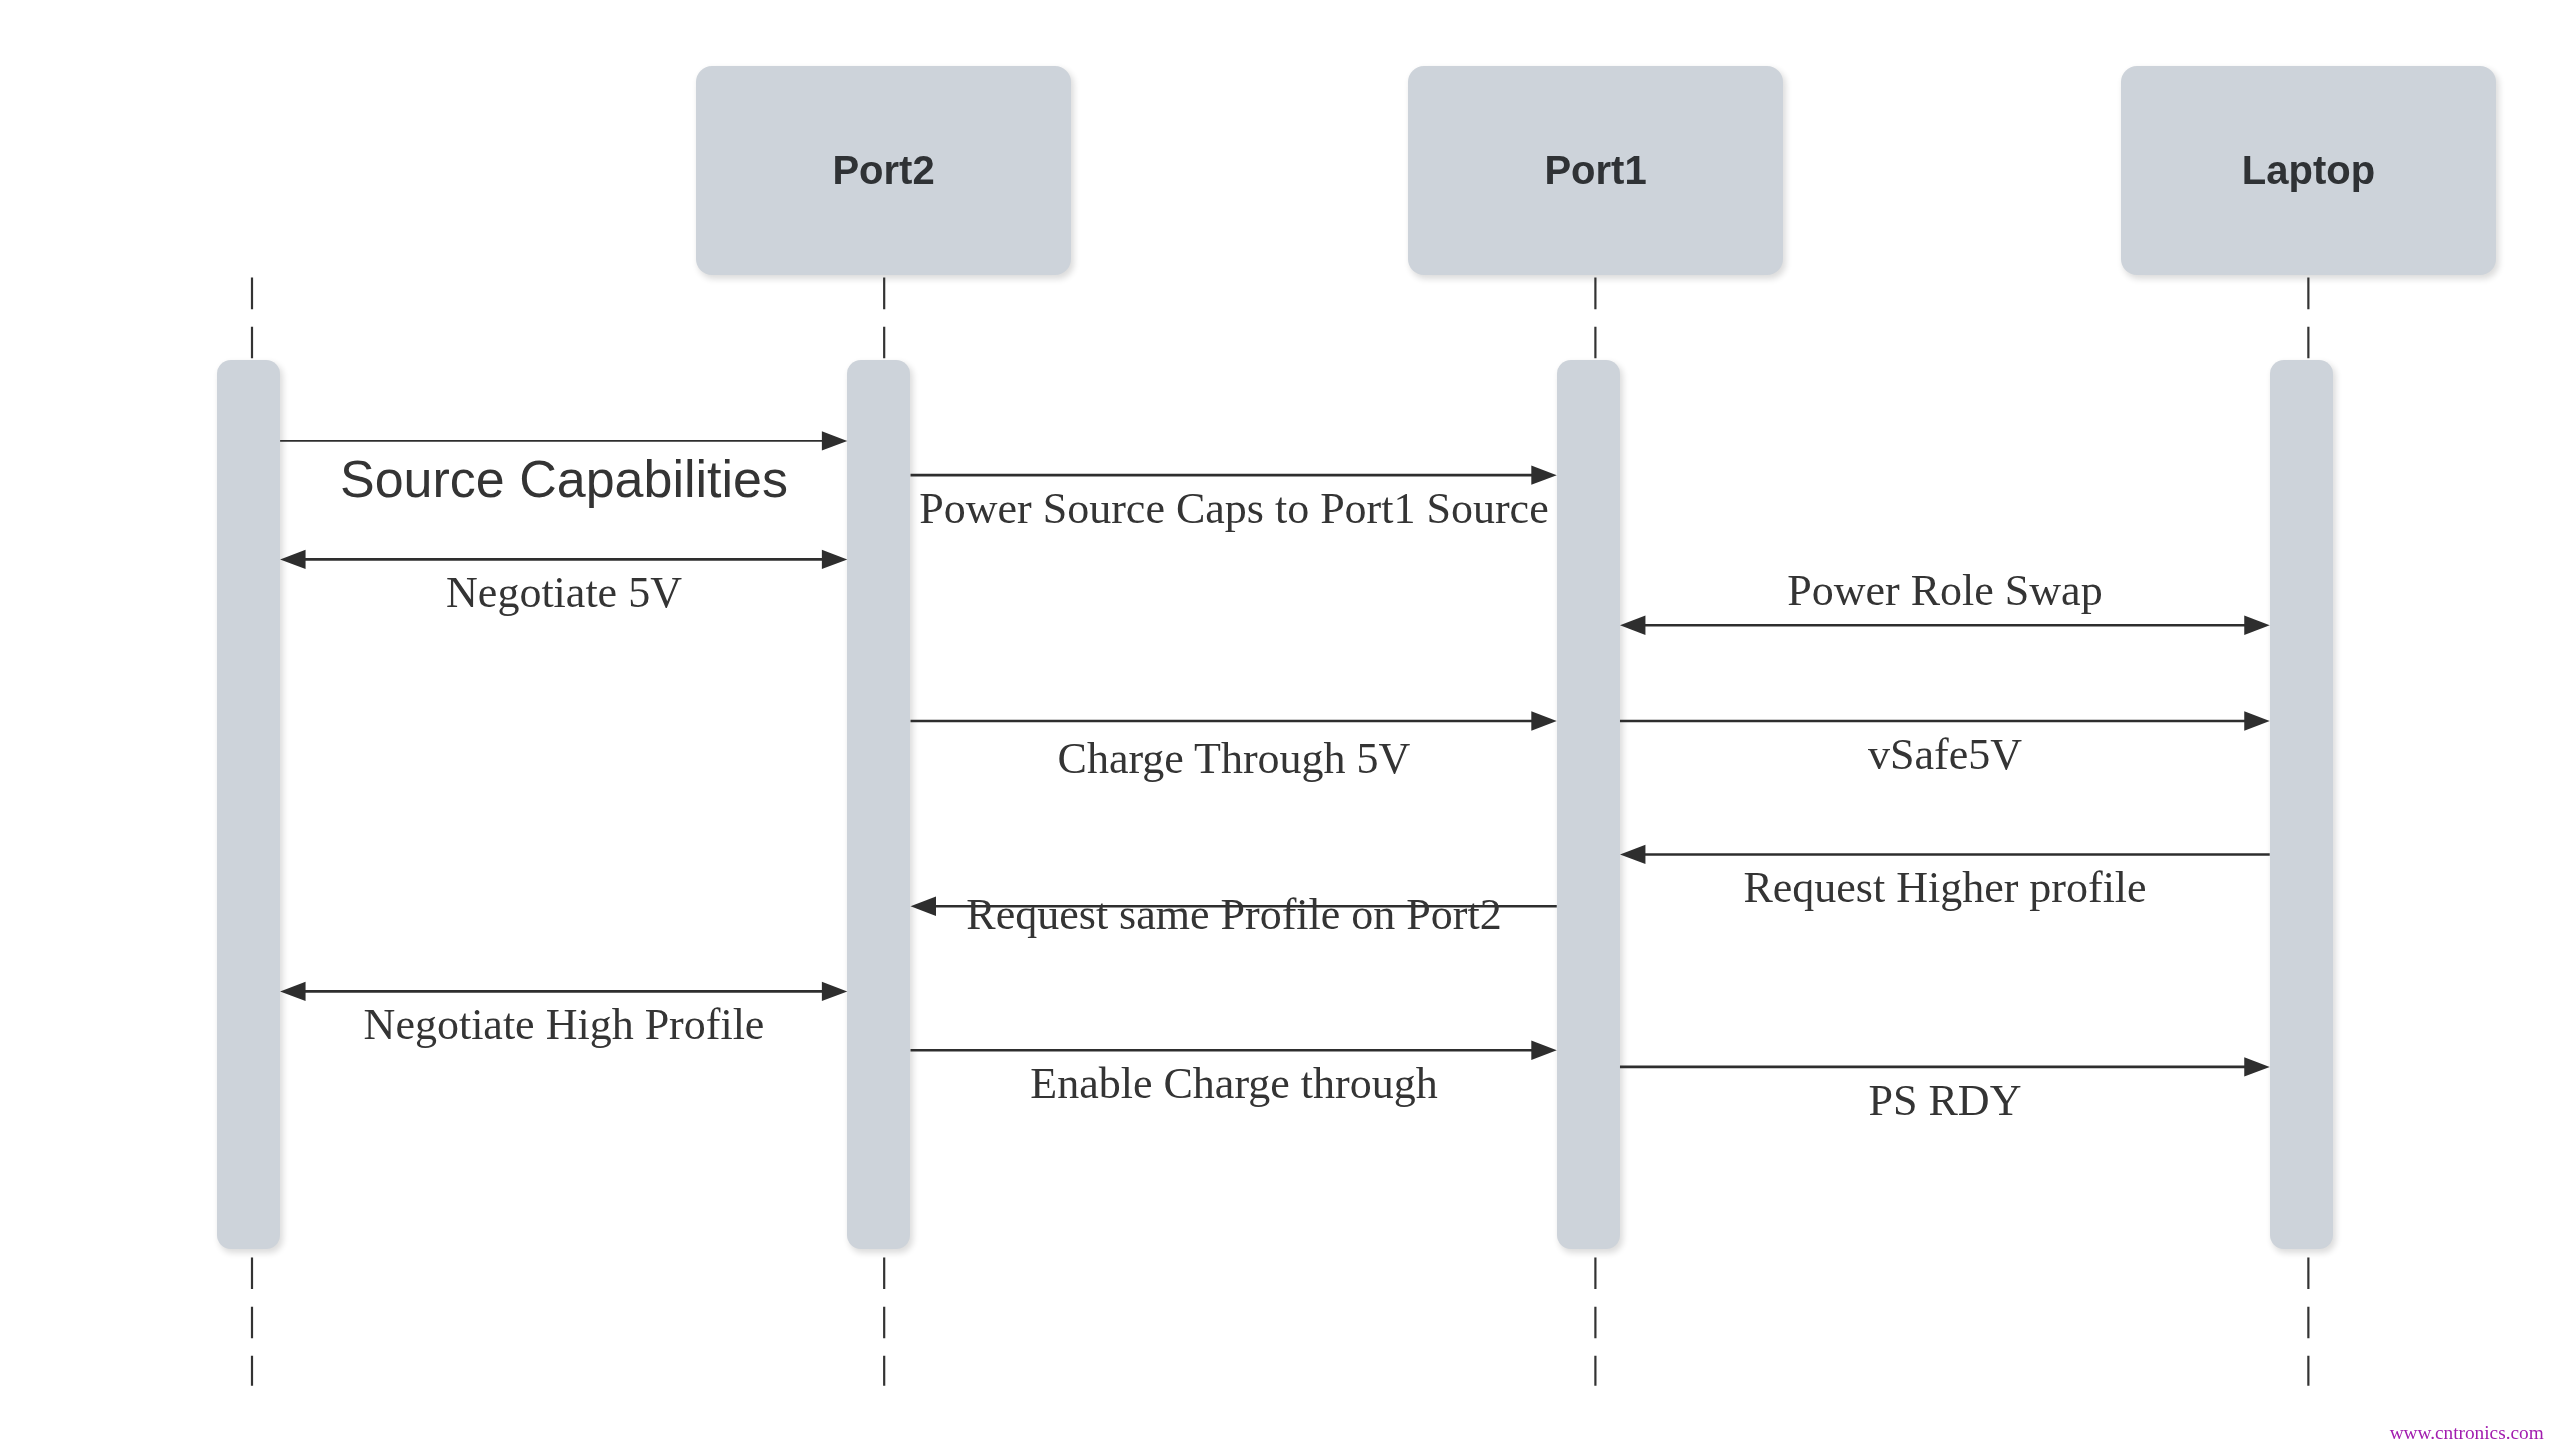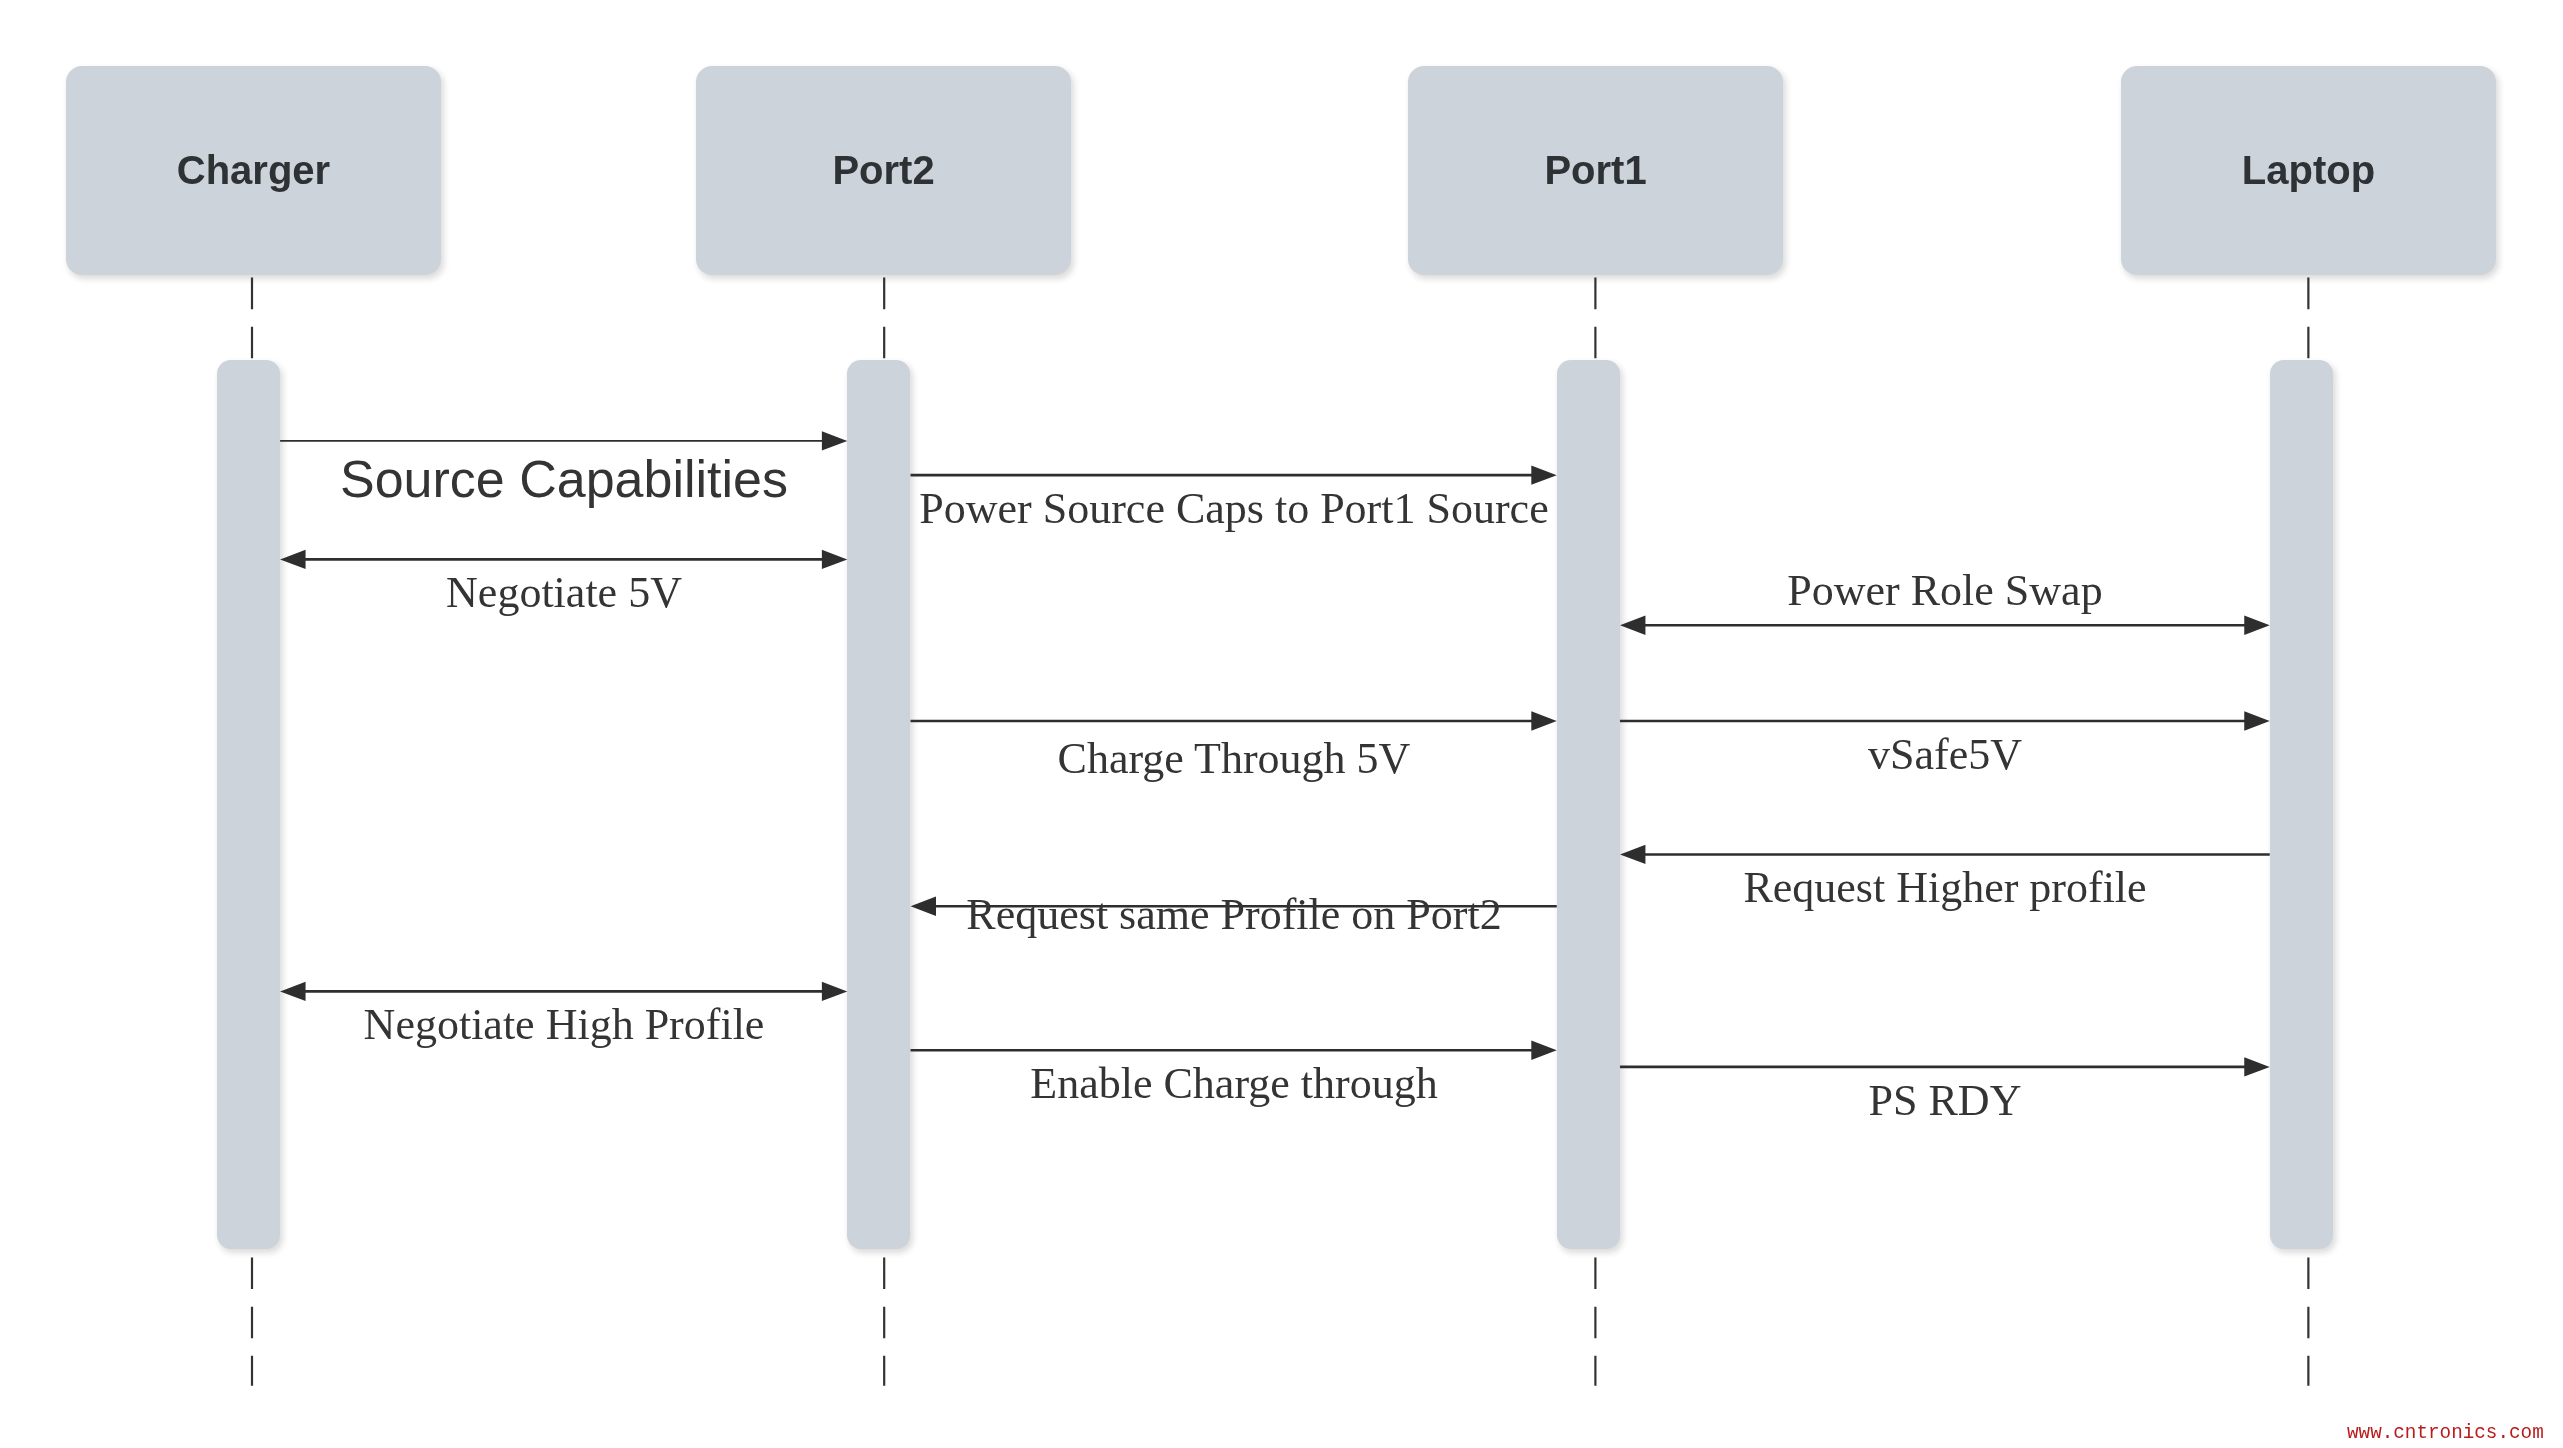--- a/index.html
+++ b/index.html
@@ -22,32 +22,29 @@
   }
   svg.layer { position:absolute; left:0; top:0; z-index:3; }
   .msg-label {
     position:absolute; transform:translateX(-50%);
     white-space:nowrap; color:#343434; z-index:4; line-height:1.12;
   }
   .serif { font-family:"Liberation Serif", serif; font-size:44px; }
   .sans  { font-family:"Liberation Sans", sans-serif; font-size:52px; }
   .watermark {
     position:absolute; right:19.3px; top:1422px;
-    font-family:Liberation Mono, monospace; font-size:19.3px;
-    color:#b91c1c; z-index:5;
+    font-family:Liberation Serif, serif; font-size:19.3px;
+    color:#a21caf; z-index:5;
   }
 </style>
 </head>
 <body>
 
 <div id="stage">
 
-  <div class="participant" style="left:66px">
-      <span>Charger</span>
-    </div>
   <div class="participant" style="left:696px">
       <span>Port2</span>
     </div>
   <div class="participant" style="left:1408px">
       <span>Port1</span>
     </div>
   <div class="participant" style="left:2121px">
       <span>Laptop</span>
     </div>
 

